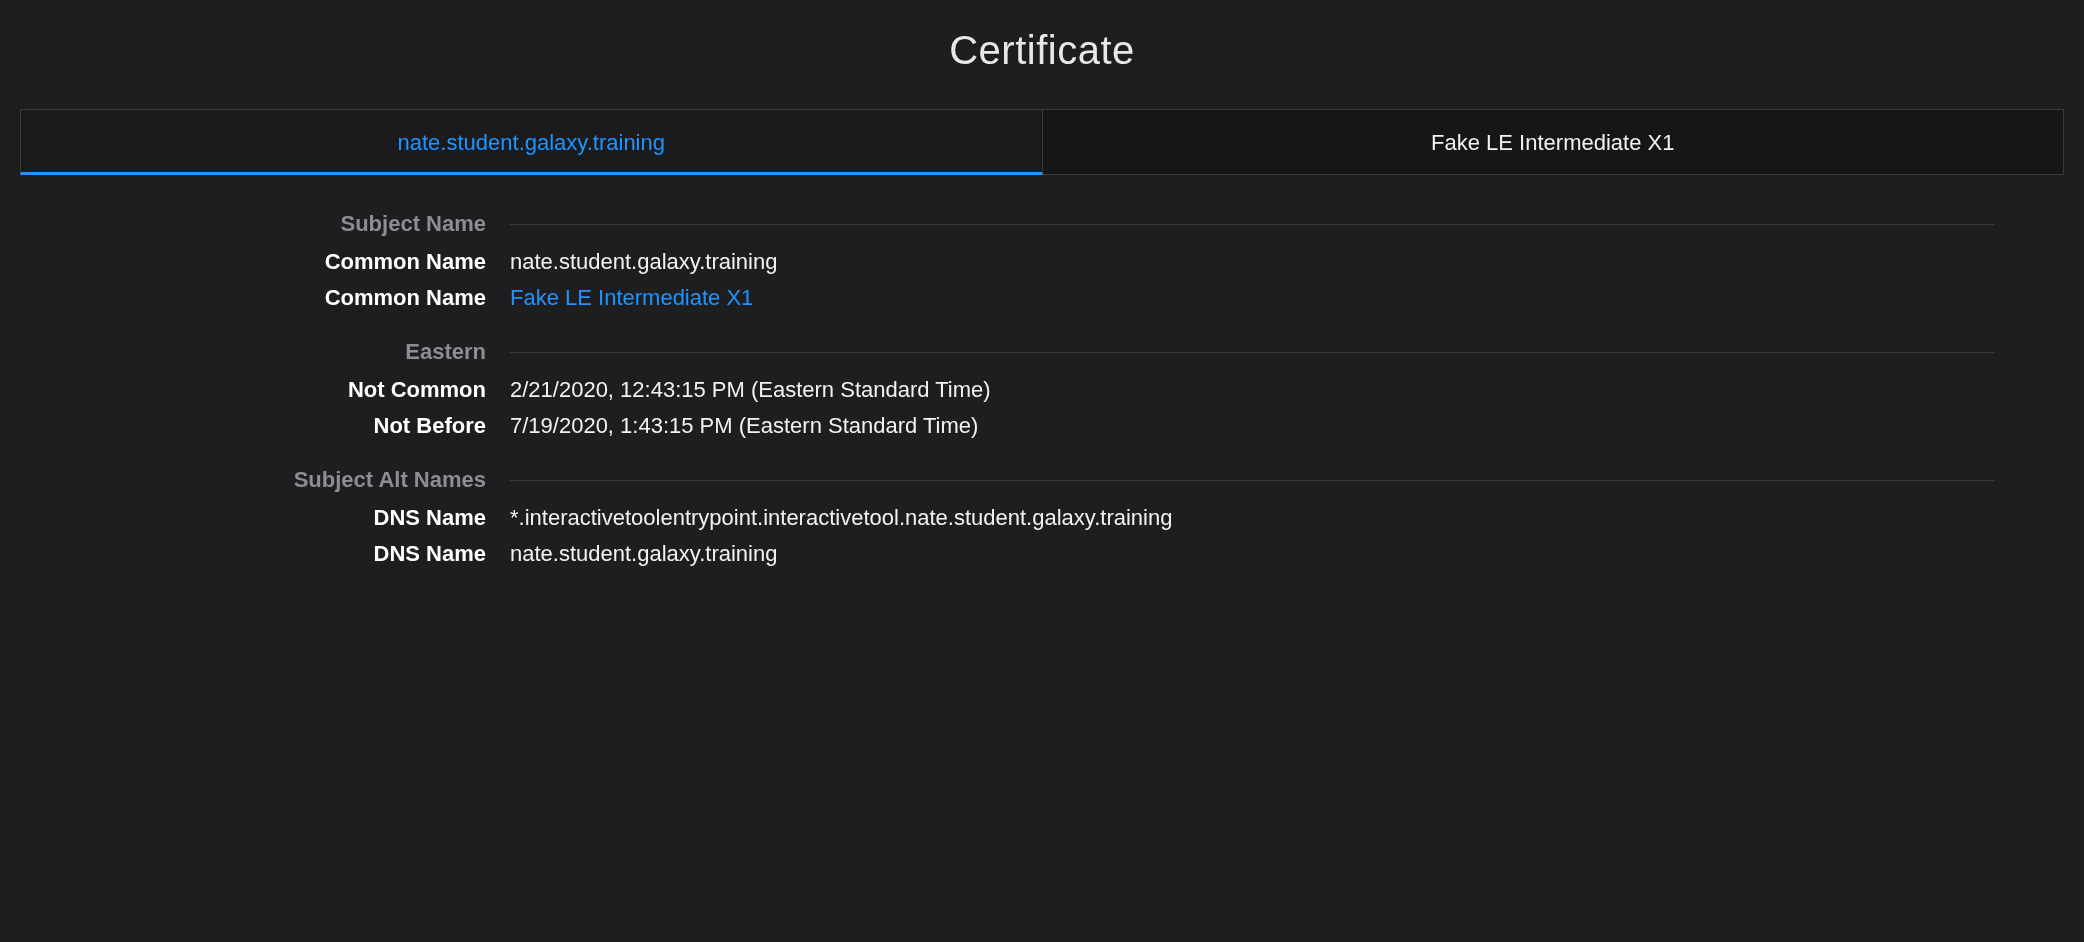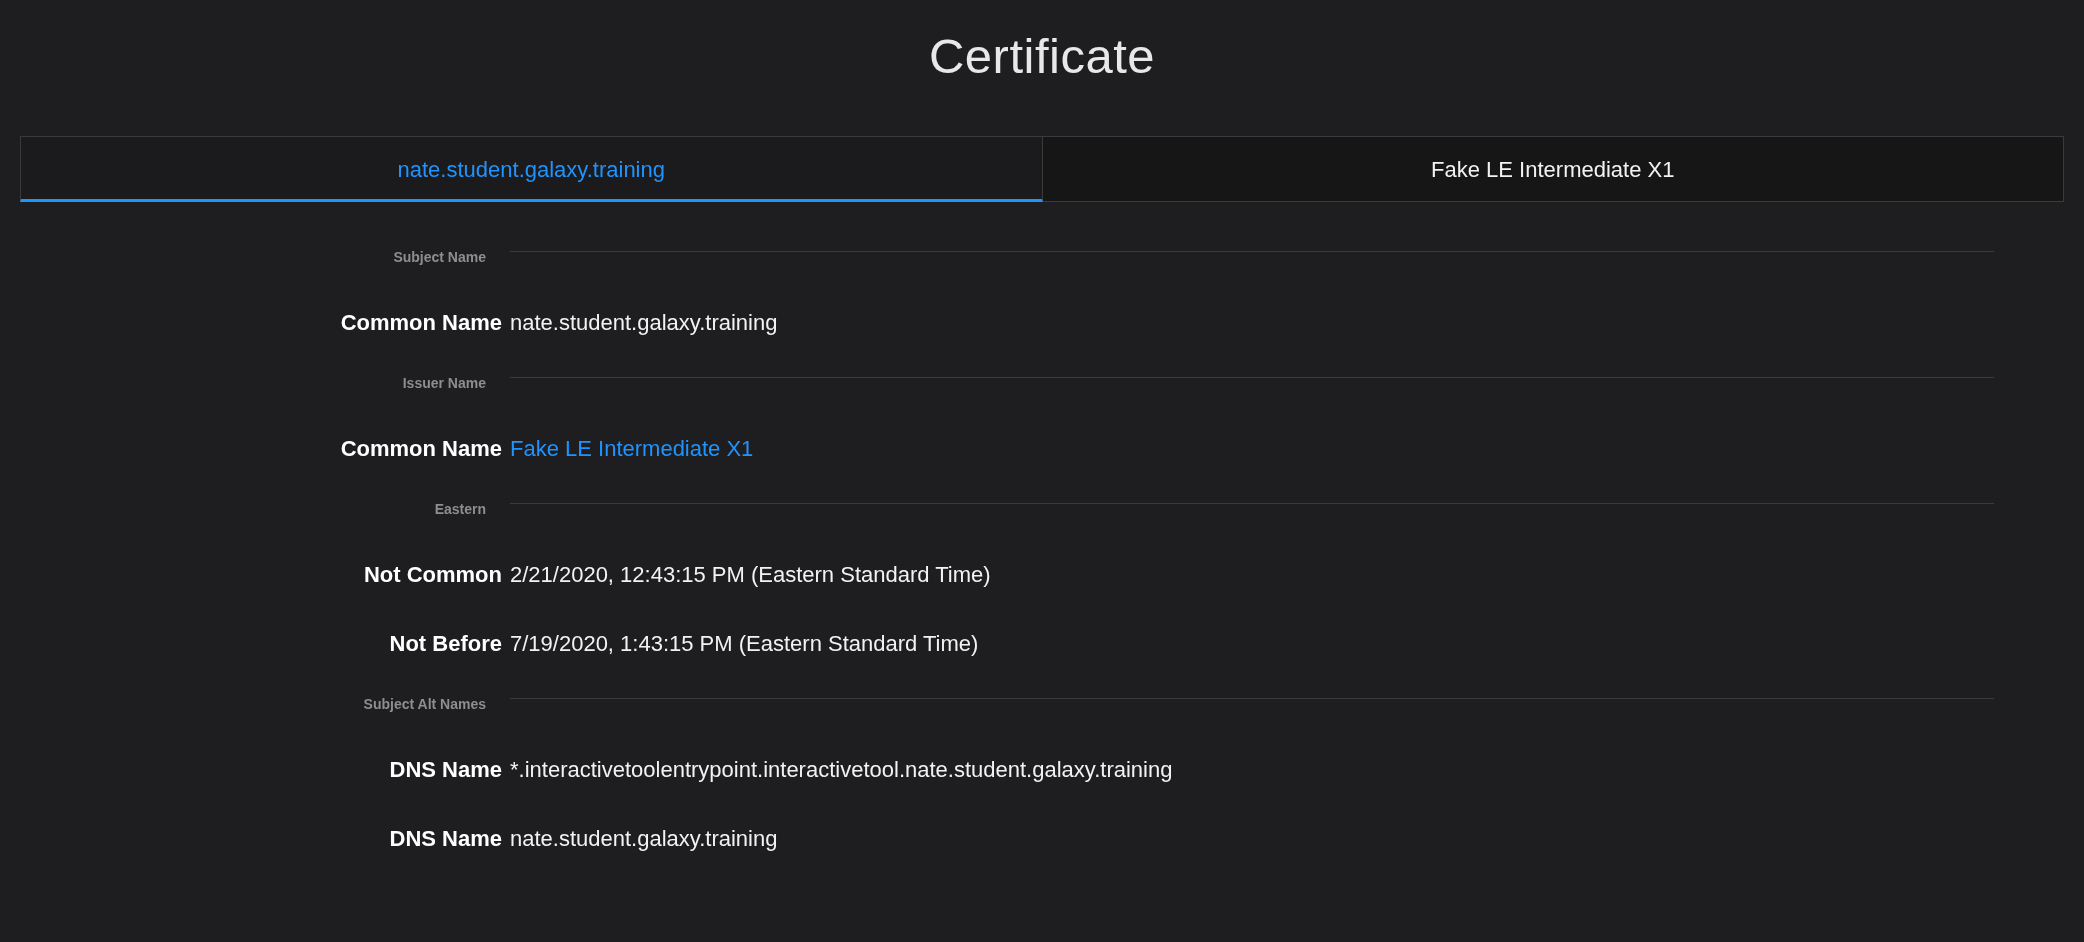--- a/index.html
+++ b/index.html
@@ -6,25 +6,25 @@
     body {
       background: #1e1e20;
       color: #e8e8e8;
       font-family: -apple-system, BlinkMacSystemFont, "Segoe UI", Helvetica, Arial, sans-serif;
       font-size: 20px;
       width: 2084px;
       min-height: 942px;
       padding: 20px 0 40px 0;
     }
     .page-title {
-      font-size: 49px;
+      font-size: 40px;
       font-weight: 200;
       text-align: center;
       color: #e8e8e8;
-      margin: 8px 0 52px 0;
+      margin: 8px 0 36px 0;
       letter-spacing: 0.5px;
     }
     .tabbar {
       display: flex;
       margin: 0 20px 36px 20px;
     }
     .tab {
       flex: 1 1 0;
       text-align: center;
       padding: 20px 10px 18px 10px;
@@ -49,44 +49,42 @@
     .section-header {
       display: flex;
       align-items: center;
       margin-top: 28px;
     }
     .section-header .label-cell {
       width: 420px;
       flex: 0 0 420px;
       text-align: right;
       padding-right: 24px;
-      font-size: 14px;
+      font-size: 22px;
       font-weight: 600;
       color: #8d8d92;
-      margin-top: 11px;
     }
     .section-header .line-cell {
       flex: 1 1 auto;
       height: 1px;
       background: #3a3a3c;
     }
     .kv-row {
       display: flex;
       align-items: baseline;
       margin-top: 10px;
     }
     .kv-row .k {
       width: 420px;
       flex: 0 0 420px;
       text-align: right;
-      padding-right: 8px;
+      padding-right: 24px;
       font-size: 22px;
       font-weight: 700;
       color: #ffffff;
-      margin-top: 33px;
     }
     .kv-row .v {
       flex: 1 1 auto;
       font-size: 22px;
       font-weight: 400;
       color: #f2f2f2;
     }
     .kv-row .v.link {
       color: #1f94ff;
       cursor: pointer;
@@ -108,24 +106,20 @@
 
   <div class="section-header">
     <div class="label-cell">Subject Name</div>
     <div class="line-cell"></div>
   </div>
   <div class="kv-row">
     <div class="k">Common Name</div>
     <div class="v">nate.student.galaxy.training</div>
   </div>
 
-  <div class="section-header">
-    <div class="label-cell">Issuer Name</div>
-    <div class="line-cell"></div>
-  </div>
   <div class="kv-row">
     <div class="k">Common Name</div>
     <div class="v link">Fake LE Intermediate X1</div>
   </div>
 
   <div class="section-header">
     <div class="label-cell">Eastern</div>
     <div class="line-cell"></div>
   </div>
   <div class="kv-row">

